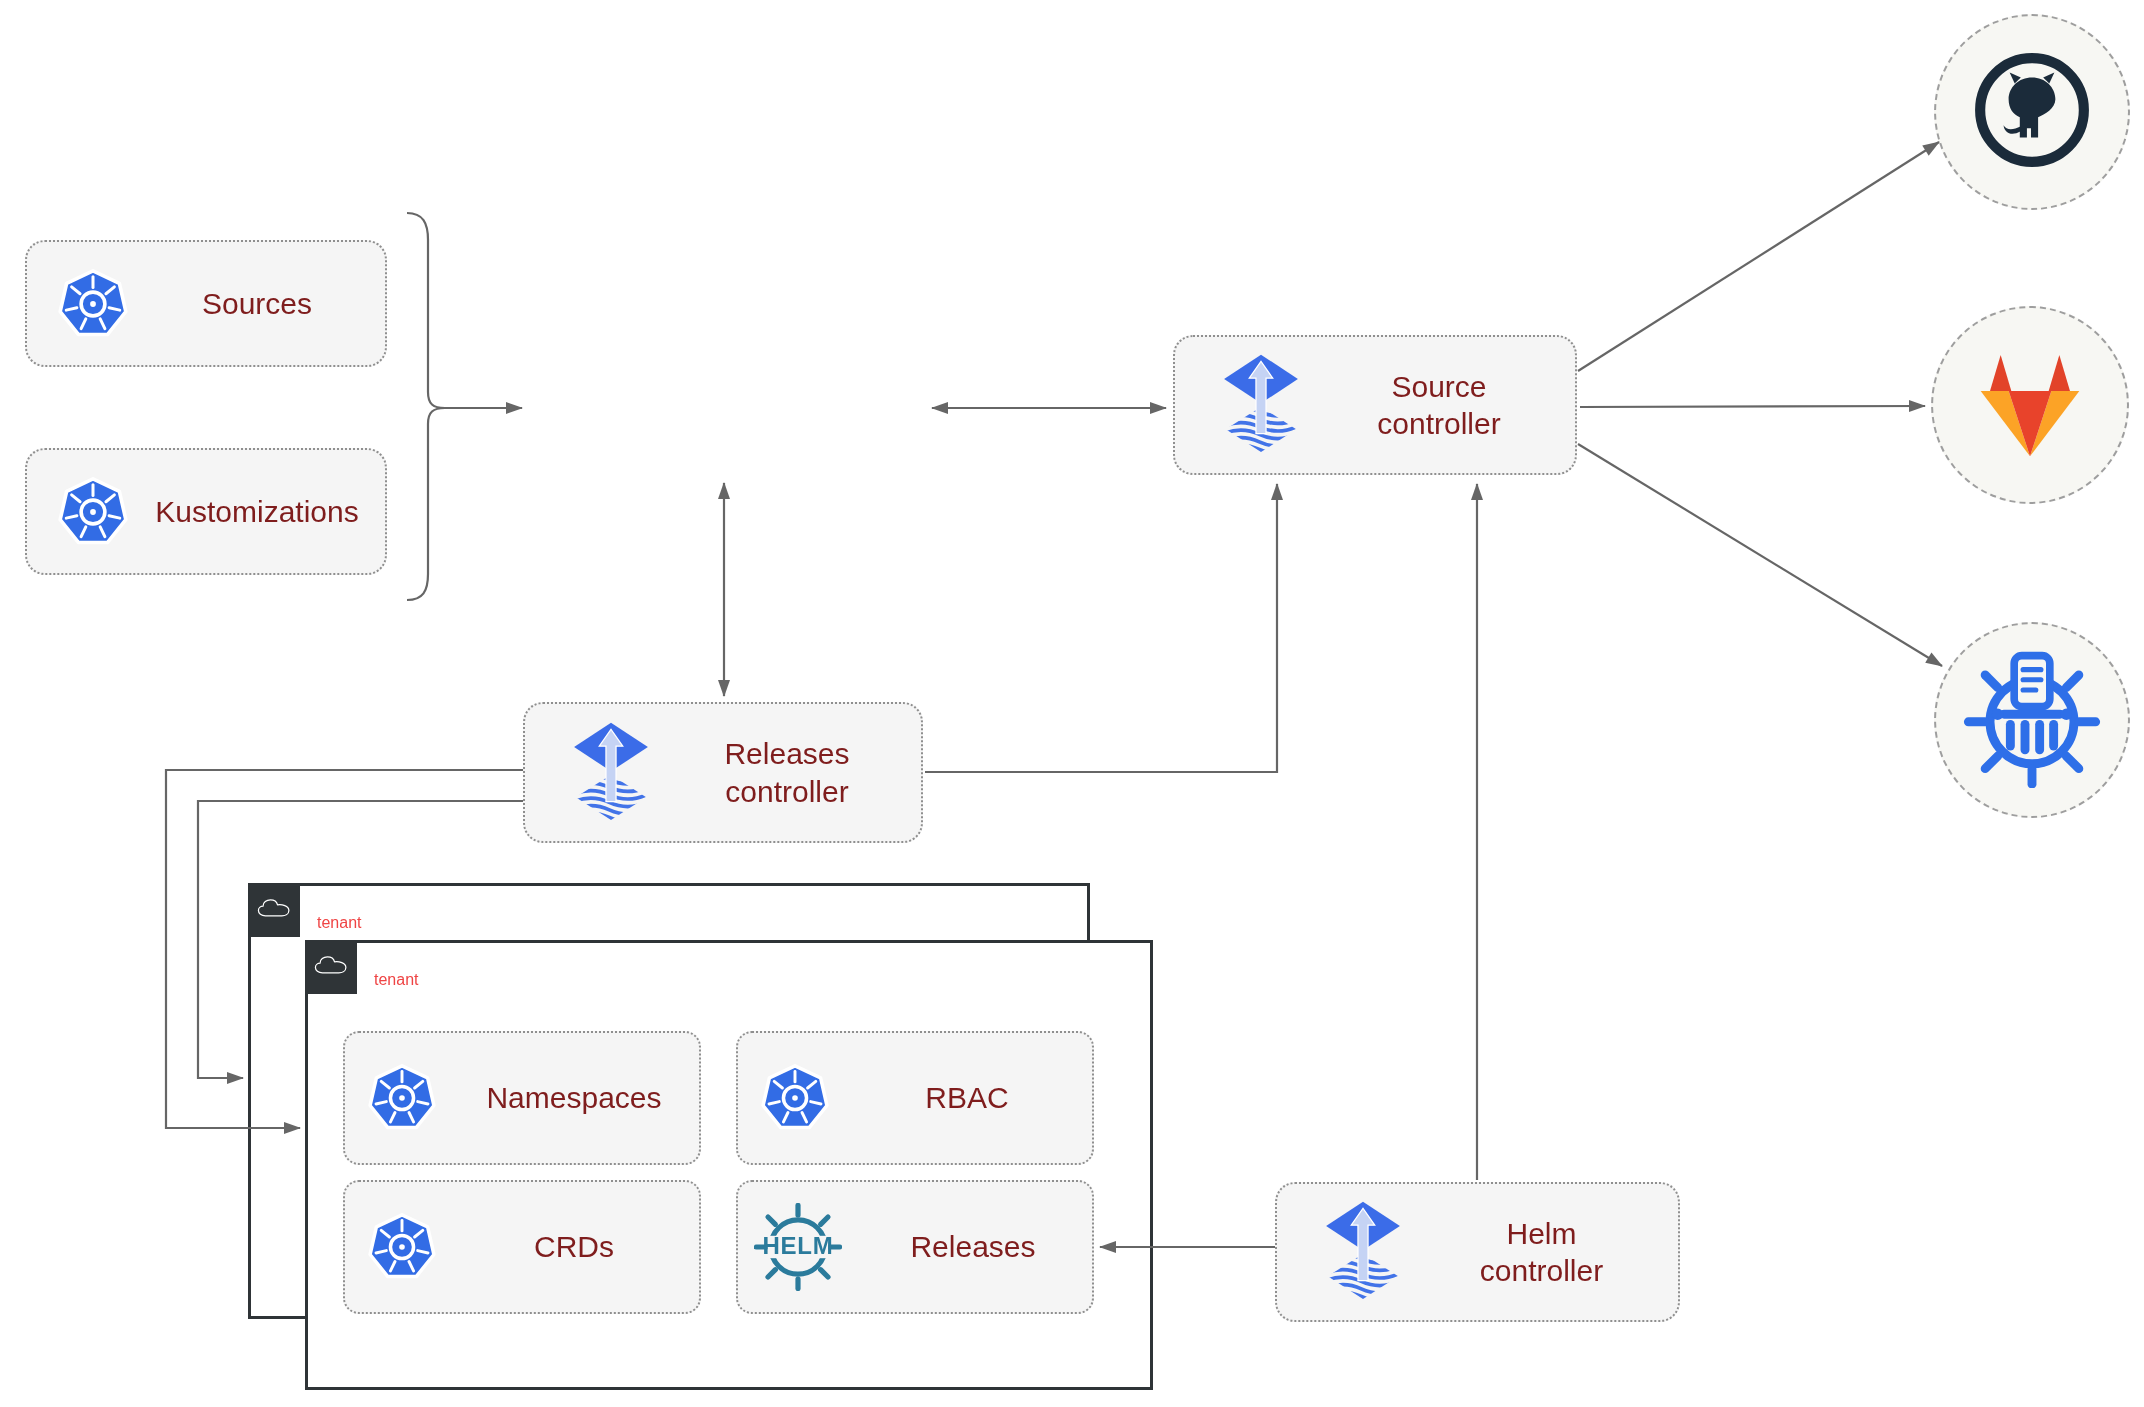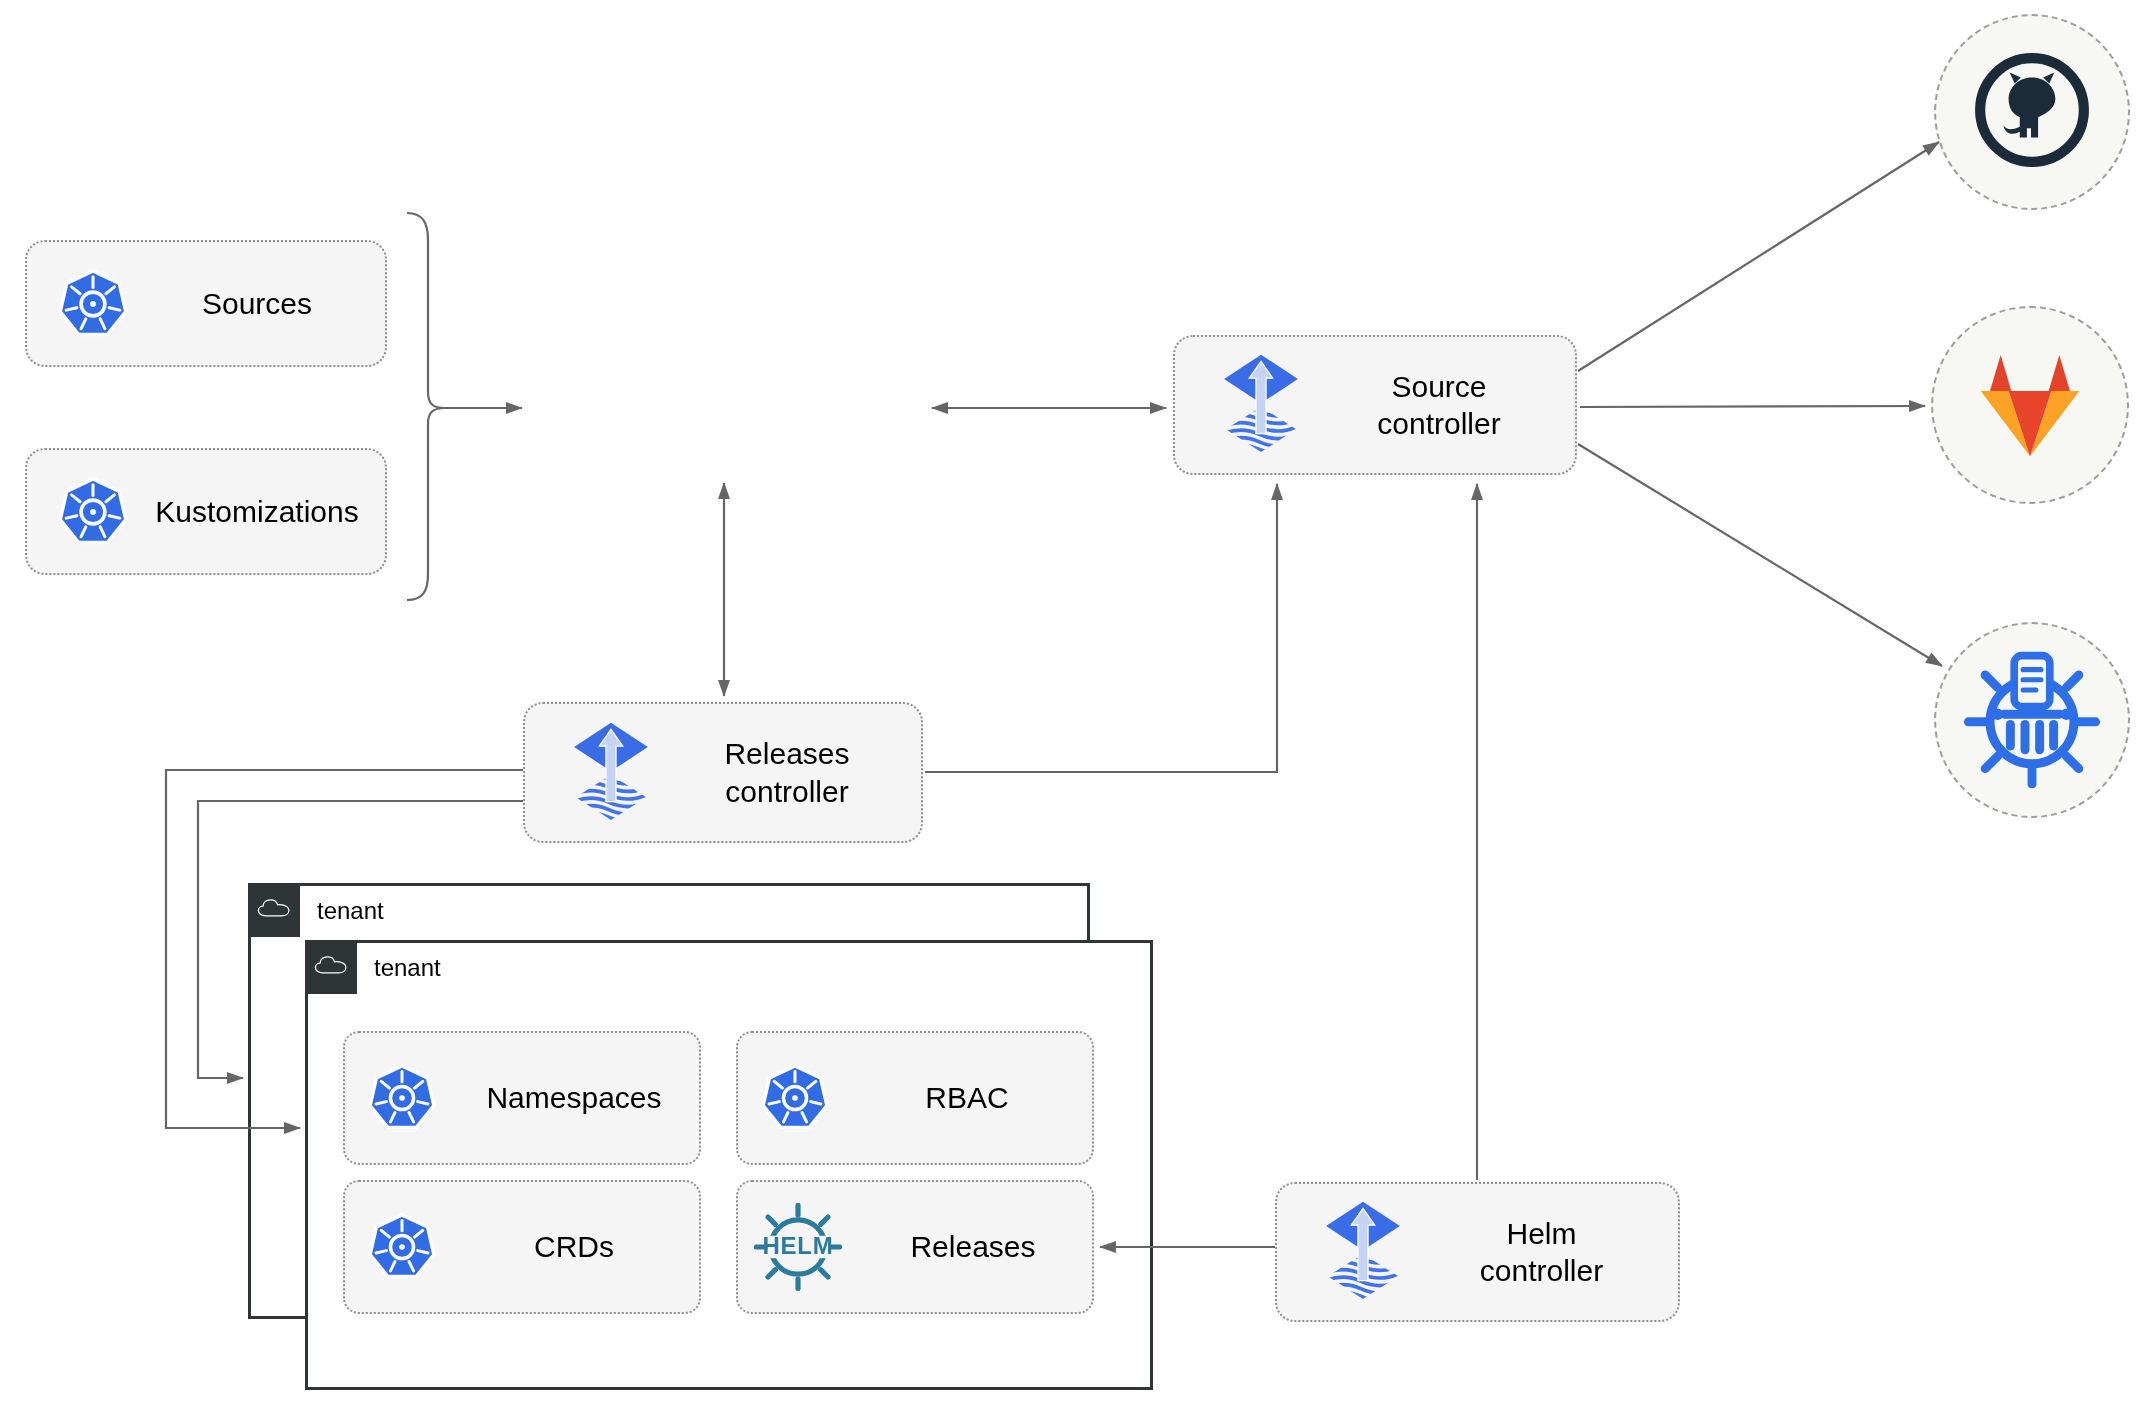--- a/index.html
+++ b/index.html
@@ -1,28 +1,28 @@
 <!DOCTYPE html>
 <html><head>
 <meta charset="utf-8">
 <style>
   html,body{margin:0;padding:0;background:#ffffff;font-family:"Liberation Sans",sans-serif;}
   .canvas{position:relative;width:2144px;height:1407px;background:#ffffff;overflow:hidden;}
 
   .node{position:absolute;background:#F5F5F5;border:2px dotted #8f8f8f;border-radius:20px;
         display:flex;align-items:center;box-sizing:border-box;}
   .node .icon{flex:0 0 auto;display:flex;align-items:center;justify-content:flex-end;}
-  .node .label{flex:1 1 auto;text-align:center;font-size:30px;color:#000000;line-height:1.25;}
+  .node .label{flex:1 1 auto;text-align:center;font-size:30px;color:#7f1d1d;line-height:1.25;}
   .node .label.two-line{max-width:185px;margin:12px auto;}
 
   .tenant{position:absolute;background:#ffffff;border:3px solid #2F3437;box-sizing:border-box;}
   .tenant-header{position:absolute;top:-3px;left:-3px;width:52px;height:54px;background:#2F3437;
                  display:flex;align-items:center;justify-content:center;}
-  .tenant-label{position:absolute;left:66px;top:0px;height:50px;line-height:50px;
-                font-size:24px;color:#000000;}
+  .tenant-label{position:absolute;left:66px;top:12px;height:50px;line-height:50px;
+                font-size:16px;color:#ef4444;}
 
   .item{border-radius:16px;gap:12px;}
   .item .label{font-size:30px;}
 
   .endpoint{position:absolute;border:2px dashed #9e9e9e;border-radius:50%;background:#F7F7F3;
             display:flex;align-items:center;justify-content:center;box-sizing:border-box;}
 
   .overlay{position:absolute;left:0;top:0;pointer-events:none;}
   .connector{stroke:#666666;stroke-width:2.2;fill:none;}
   .symdefs{position:absolute;width:0;height:0;overflow:hidden;}

